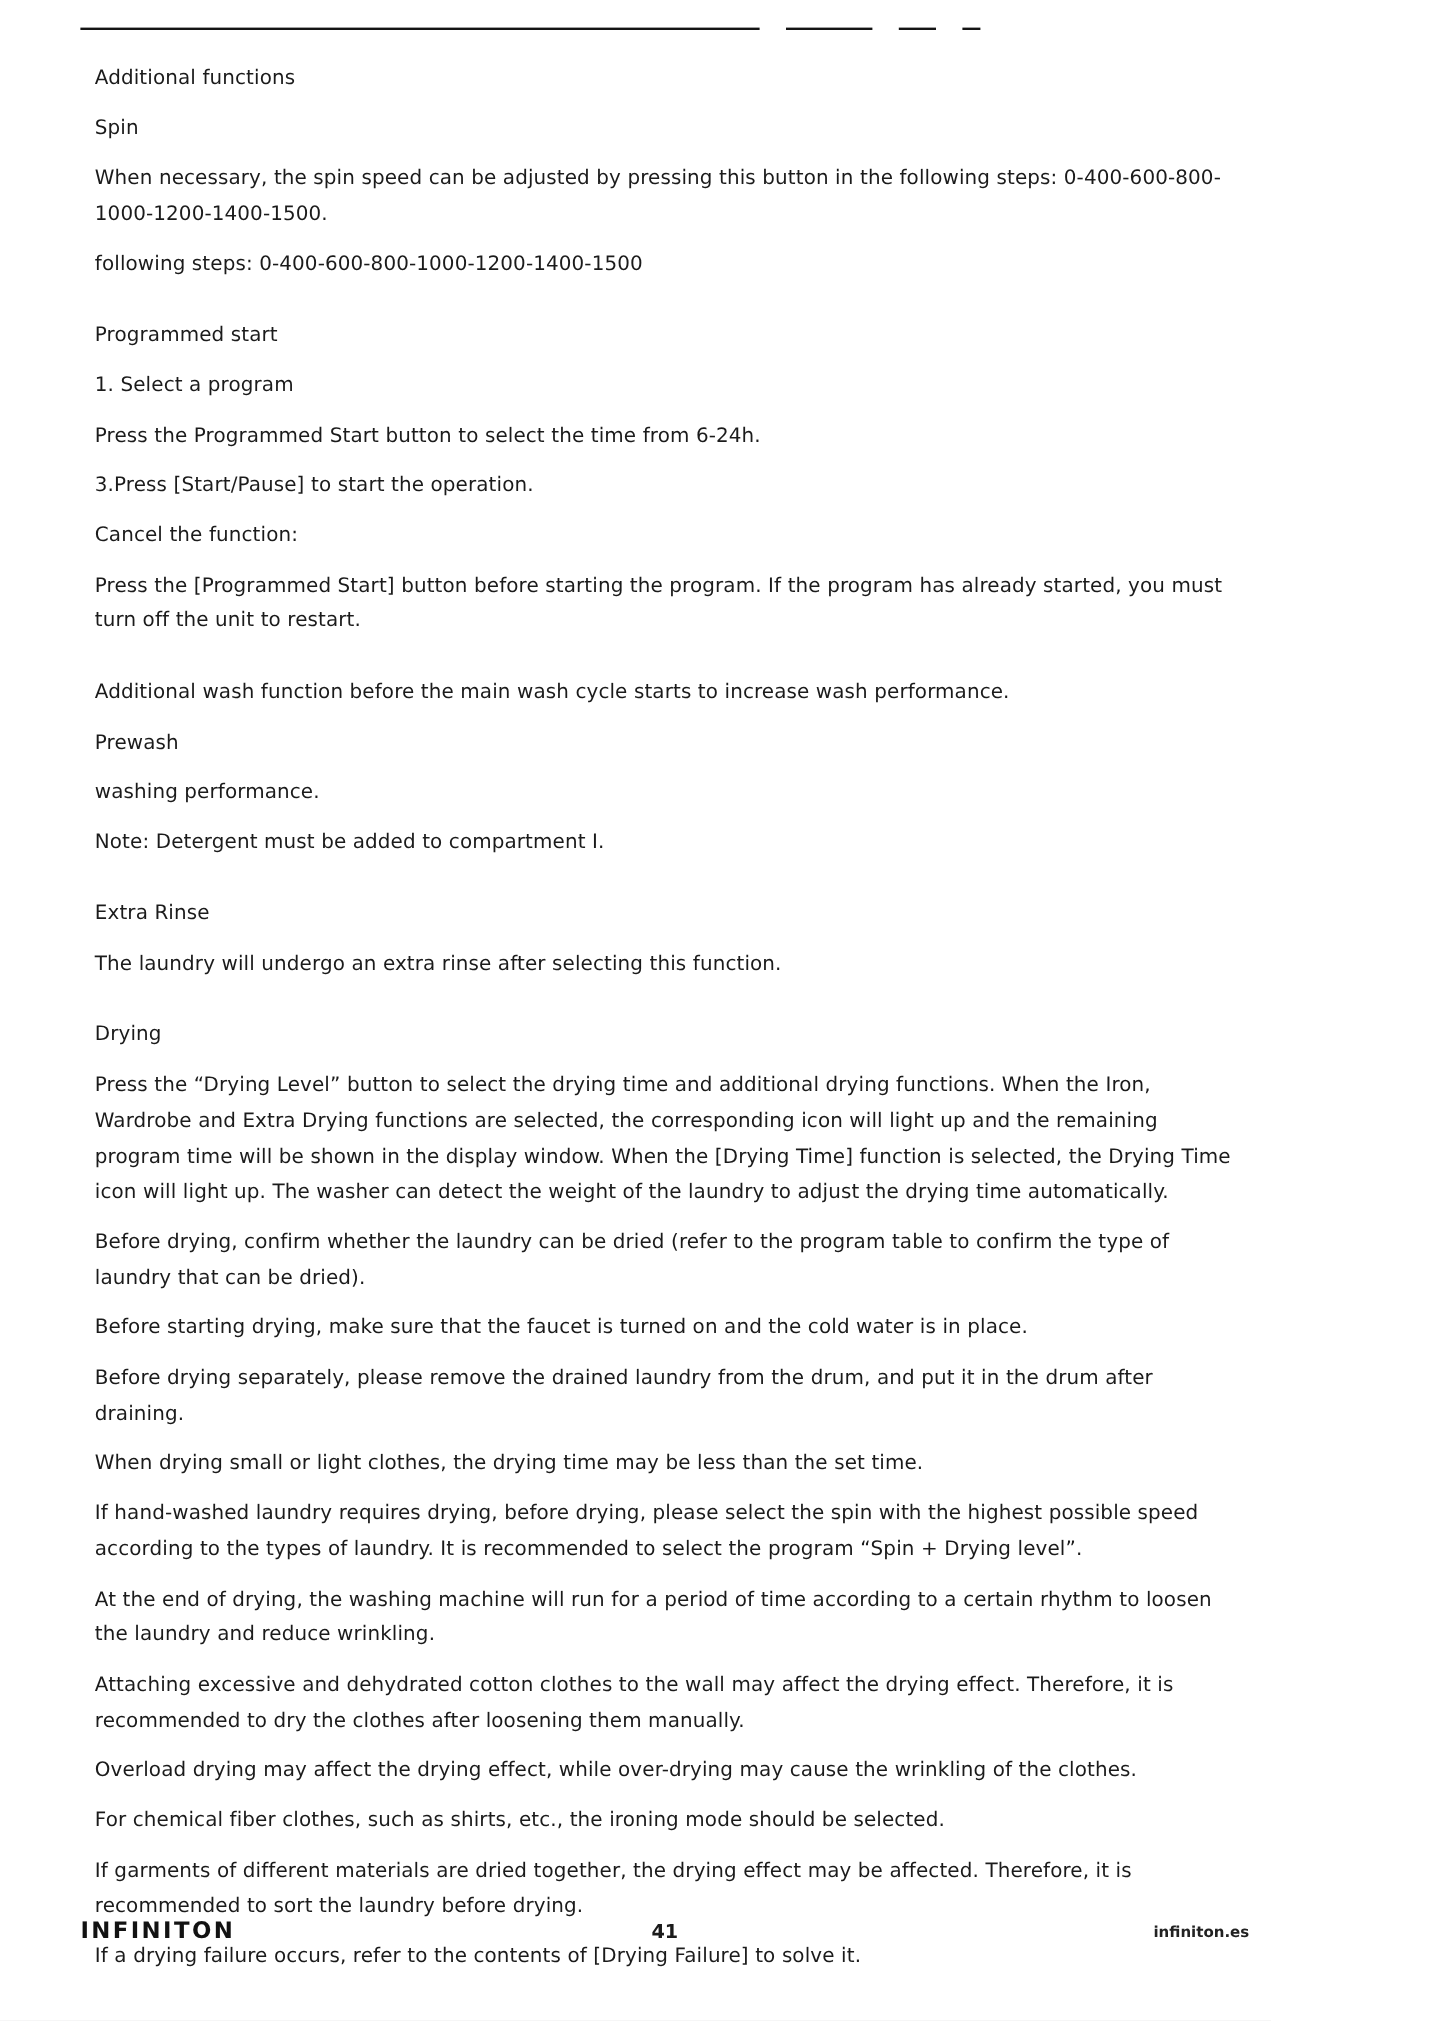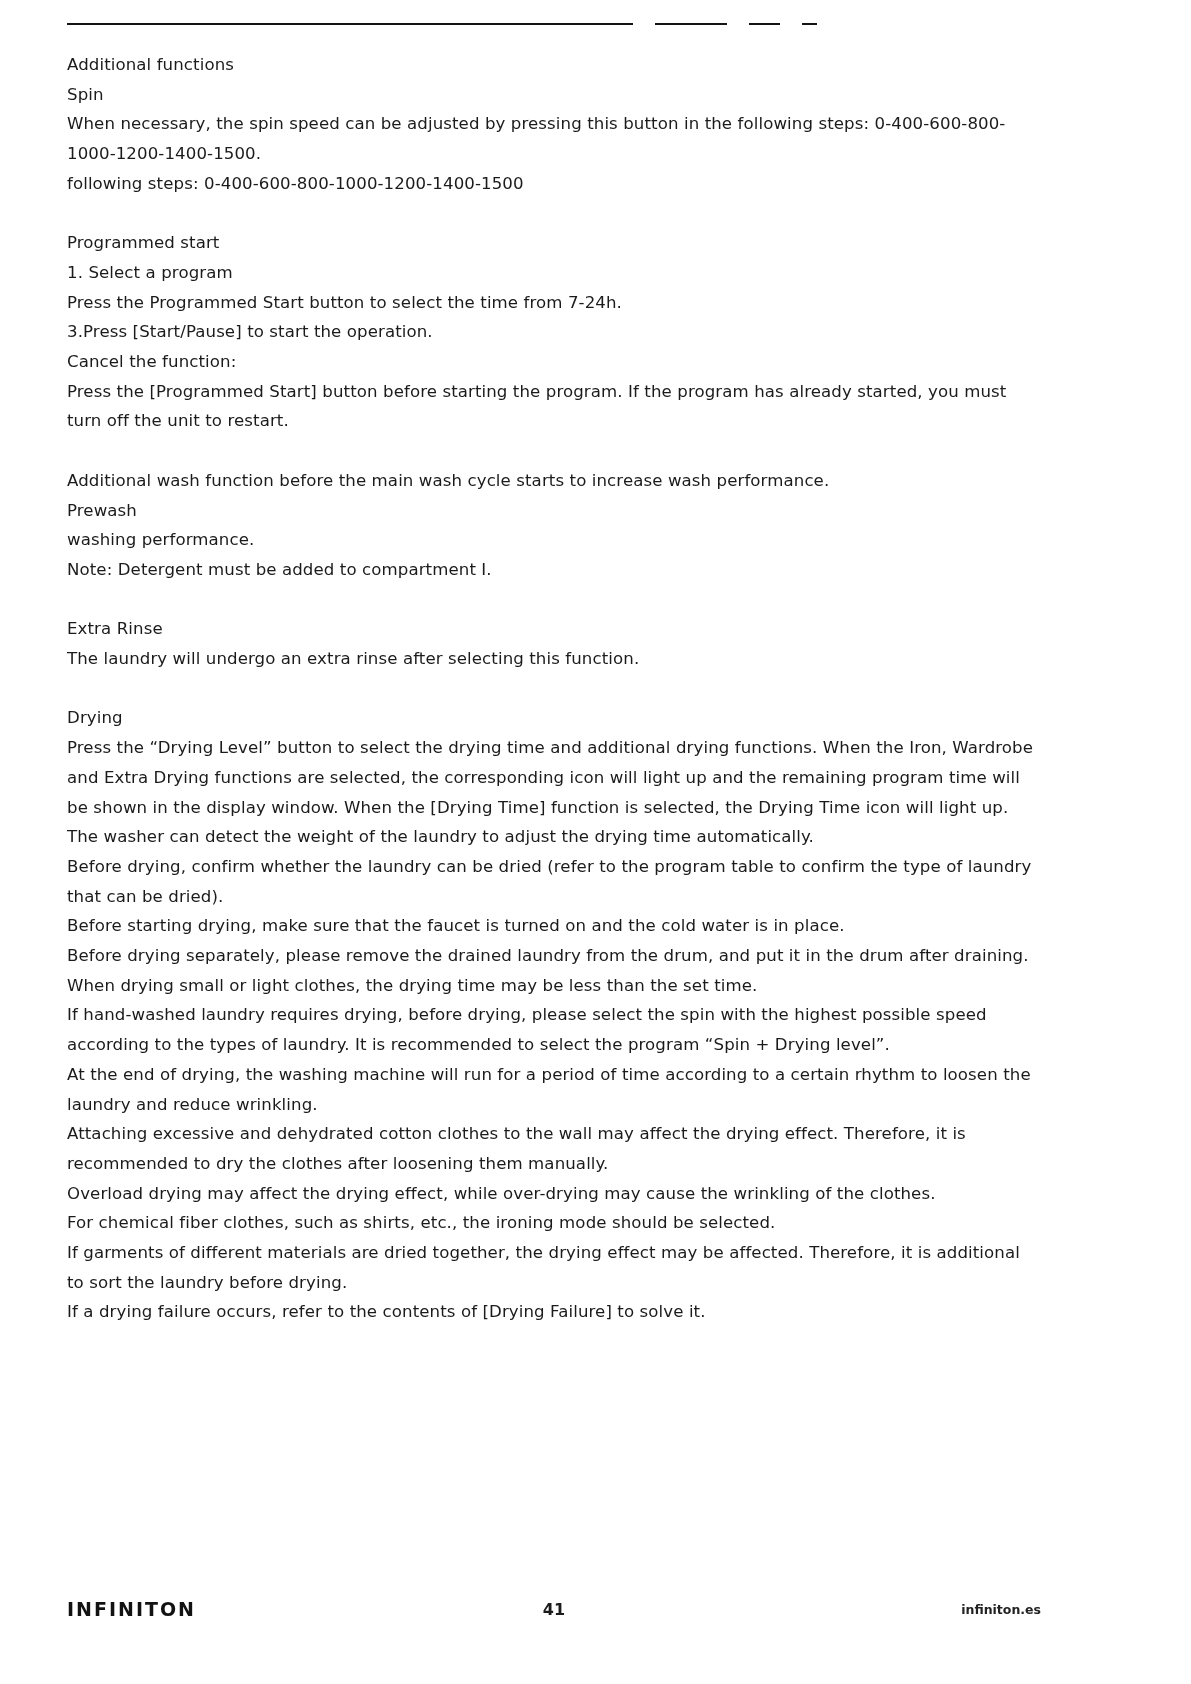--- a/index.html
+++ b/index.html
@@ -51,21 +51,21 @@
   .seg2 { width: 72px; }
   .seg3 { width: 31px; }
   .seg4 { width: 15px; }
   .content {
     margin-top: 25px;
     font-size: 16.6px;
     line-height: 29.7px;
     letter-spacing: 0.1px;
   }
   .sec { margin-bottom: 29.7px; }
-  .sec p { margin: 0; }
+  .sec p { margin: 12px; }
   .footer {
     position: absolute;
     left: 67px;
     right: 150px;
     top: 1592px;
     height: 34px;
     display: flex;
     justify-content: space-between;
     align-items: center;
     gap: 12px;
@@ -109,21 +109,21 @@
       <section class="sec">
         <p>Additional functions</p>
         <p>Spin</p>
         <p>When necessary, the spin speed can be adjusted by pressing this button in the following steps: 0-400-600-800-1000-1200-1400-1500.</p>
         <p>following steps: 0-400-600-800-1000-1200-1400-1500</p>
       </section>
 
       <section class="sec">
         <p>Programmed start</p>
         <p>1. Select a program</p>
-        <p>Press the Programmed Start button to select the time from 7-24h.</p>
+        <p>Press the Programmed Start button to select the time from 6-24h.</p>
         <p>3.Press [Start/Pause] to start the operation.</p>
         <p>Cancel the function:</p>
         <p>Press the [Programmed Start] button before starting the program. If the program has already started, you must turn off the unit to restart.</p>
       </section>
 
       <section class="sec">
         <p>Additional wash function before the main wash cycle starts to increase wash performance.</p>
         <p>Prewash</p>
         <p>washing performance.</p>
         <p>Note: Detergent must be added to compartment I.</p>
@@ -139,21 +139,21 @@
         <p>Press the “Drying Level” button to select the drying time and additional drying functions. When the Iron, Wardrobe and Extra Drying functions are selected, the corresponding icon will light up and the remaining program time will be shown in the display window. When the [Drying Time] function is selected, the Drying Time icon will light up. The washer can detect the weight of the laundry to adjust the drying time automatically.</p>
         <p>Before drying, confirm whether the laundry can be dried (refer to the program table to confirm the type of laundry that can be dried).</p>
         <p>Before starting drying, make sure that the faucet is turned on and the cold water is in place.</p>
         <p>Before drying separately, please remove the drained laundry from the drum, and put it in the drum after draining.</p>
         <p>When drying small or light clothes, the drying time may be less than the set time.</p>
         <p>If hand-washed laundry requires drying, before drying, please select the spin with the highest possible speed according to the types of laundry. It is recommended to select the program “Spin + Drying level”.</p>
         <p>At the end of drying, the washing machine will run for a period of time according to a certain rhythm to loosen the laundry and reduce wrinkling.</p>
         <p>Attaching excessive and dehydrated cotton clothes to the wall may affect the drying effect. Therefore, it is recommended to dry the clothes after loosening them manually.</p>
         <p>Overload drying may affect the drying effect, while over-drying may cause the wrinkling of the clothes.</p>
         <p>For chemical fiber clothes, such as shirts, etc., the ironing mode should be selected.</p>
-        <p>If garments of different materials are dried together, the drying effect may be affected. Therefore, it is additional to sort the laundry before drying.</p>
+        <p>If garments of different materials are dried together, the drying effect may be affected. Therefore, it is recommended to sort the laundry before drying.</p>
         <p>If a drying failure occurs, refer to the contents of [Drying Failure] to solve it.</p>
       </section>
 
     </main>
   </div>
 
   <footer class="footer">
     <div class="brand">INFINITON</div>
     <div class="pagenum">41</div>
     <div class="site">infiniton.es</div>

